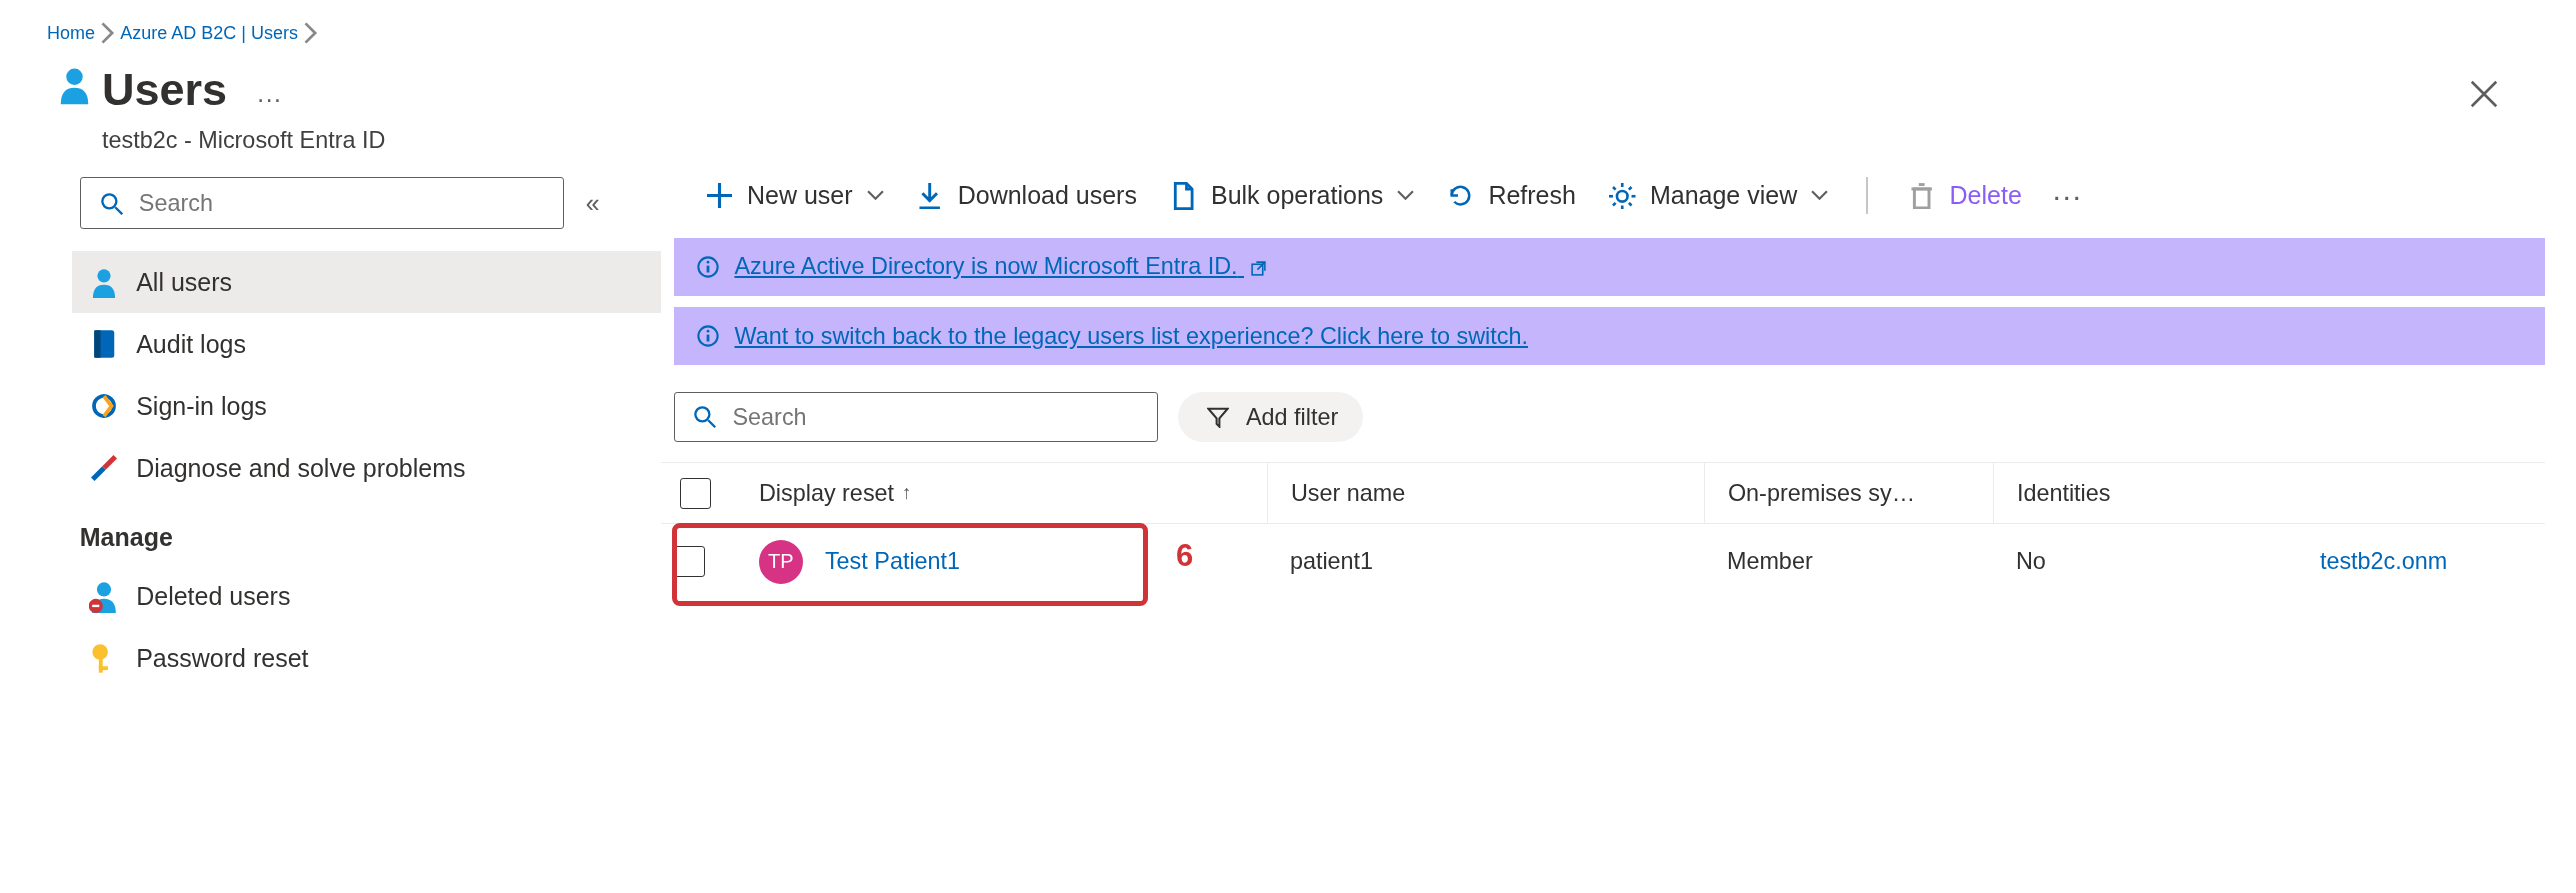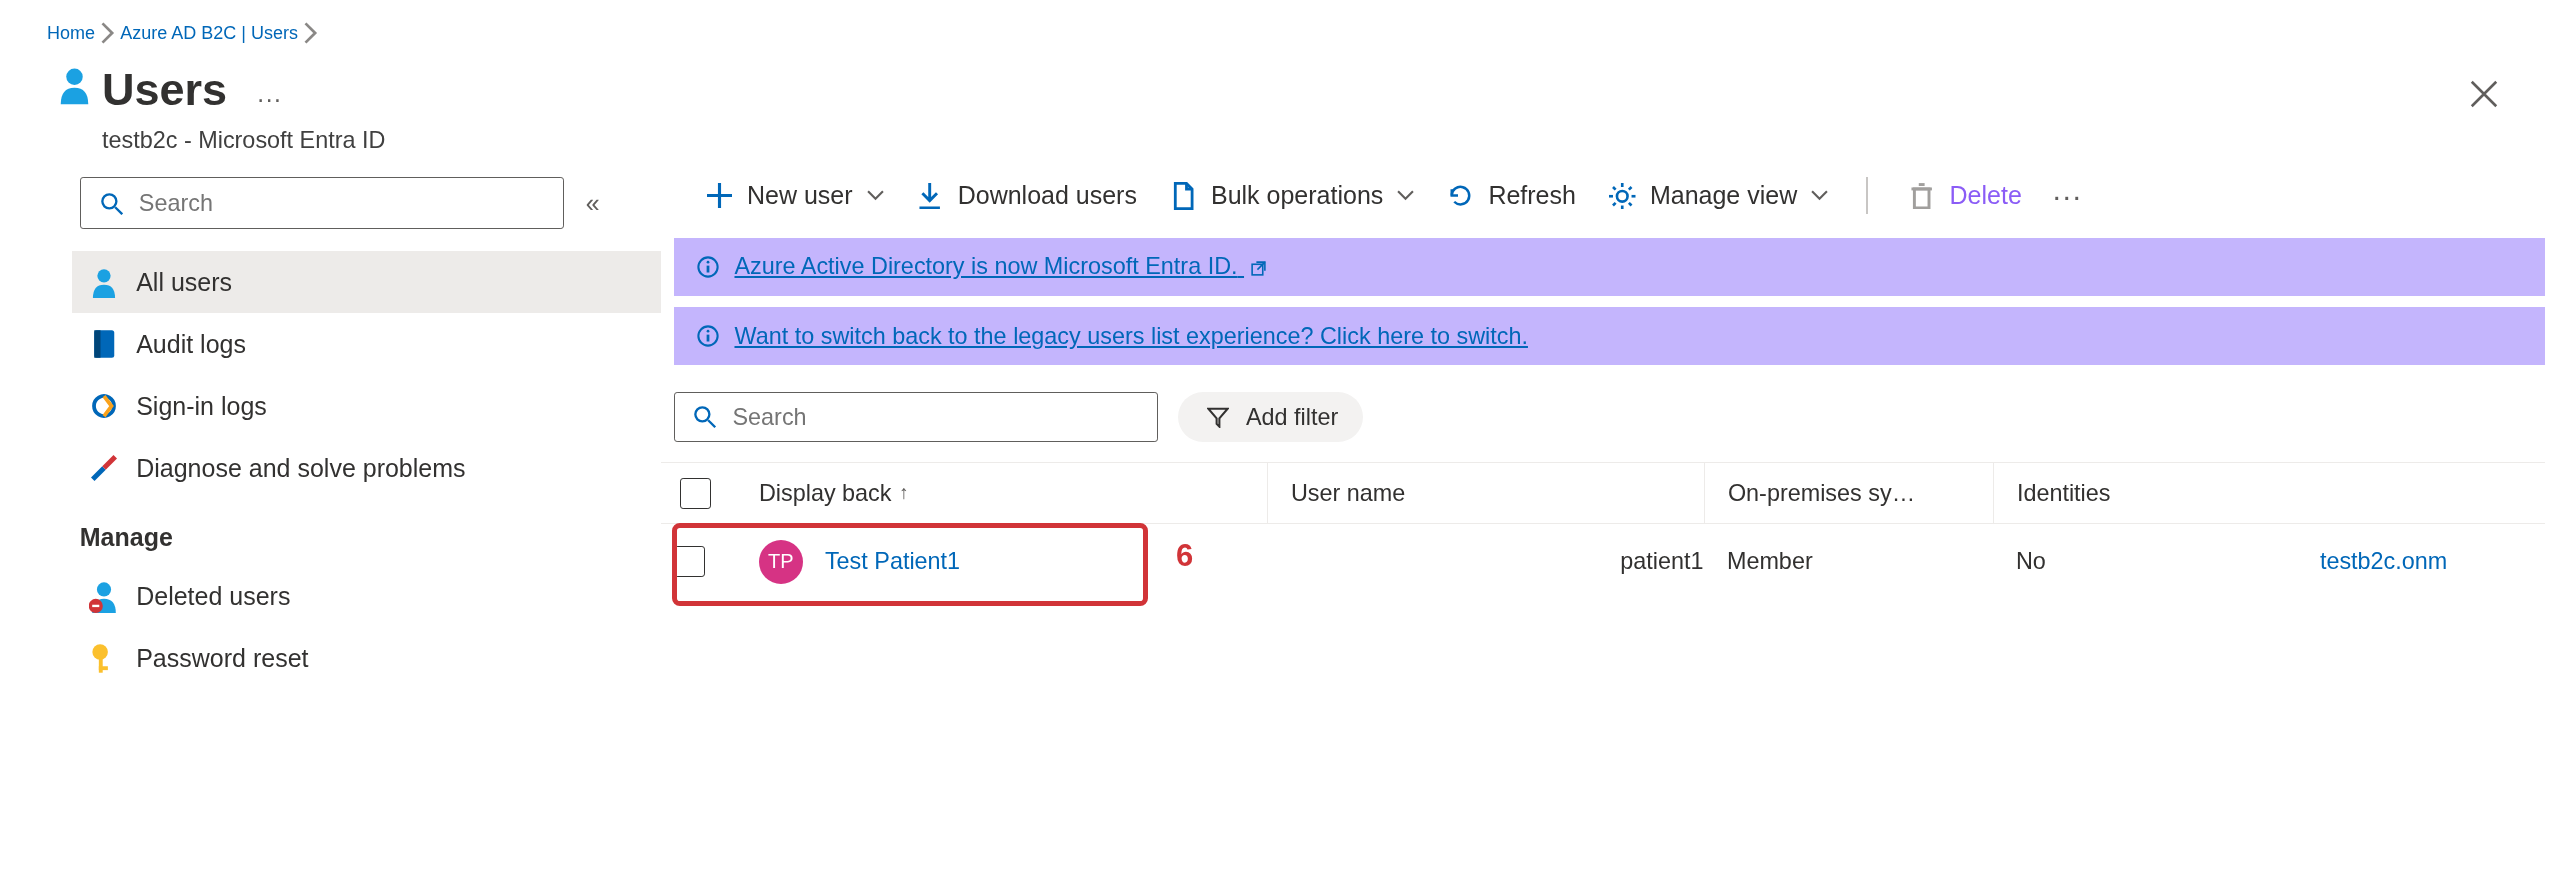--- a/index.html
+++ b/index.html
@@ -303,37 +303,37 @@
         <span>Add filter</span>
       </div>
     </div>
 
     <div class="table rel">
       <div class="thead">
         <div class="th">
           <div class="checkbox"></div>
         </div>
         <div class="th">
-          <span>Display back</span>
+          <span>Display reset</span>
           <span class="sort-arrow">↑</span>
         </div>
         <div class="th">User name</div>
         <div class="th ellipsis-text">On-premises sy…</div>
         <div class="th">Identities</div>
       </div>
 
       <div class="trow">
         <div>
             <div class="checkbox"></div>
           </div>
         <div style="display:flex;align-items:center;padding-left:23.4px;gap:8px;">
           <span class="avatar">TP</span>
           <span class="link">Test Patient1</span>
         </div>
-        <div style="padding-left:23.4px;text-align:right;">patient1</div>
+        <div style="padding-left:23.4px;">patient1</div>
         <div style="padding-left:23.4px;">Member</div>
         <div style="padding-left:23.4px;">No</div>
         <div class="link ellipsis-text" style="padding-left:23.4px;">testb2c.onm</div>
       </div>
 
       <div class="annot-box" style="left:11px; top:61px; width:476px; height:83px;"></div>
       <div class="annot-num" style="left:515px; top:76px;">6</div>
     </div>
   </main>
 </div>

